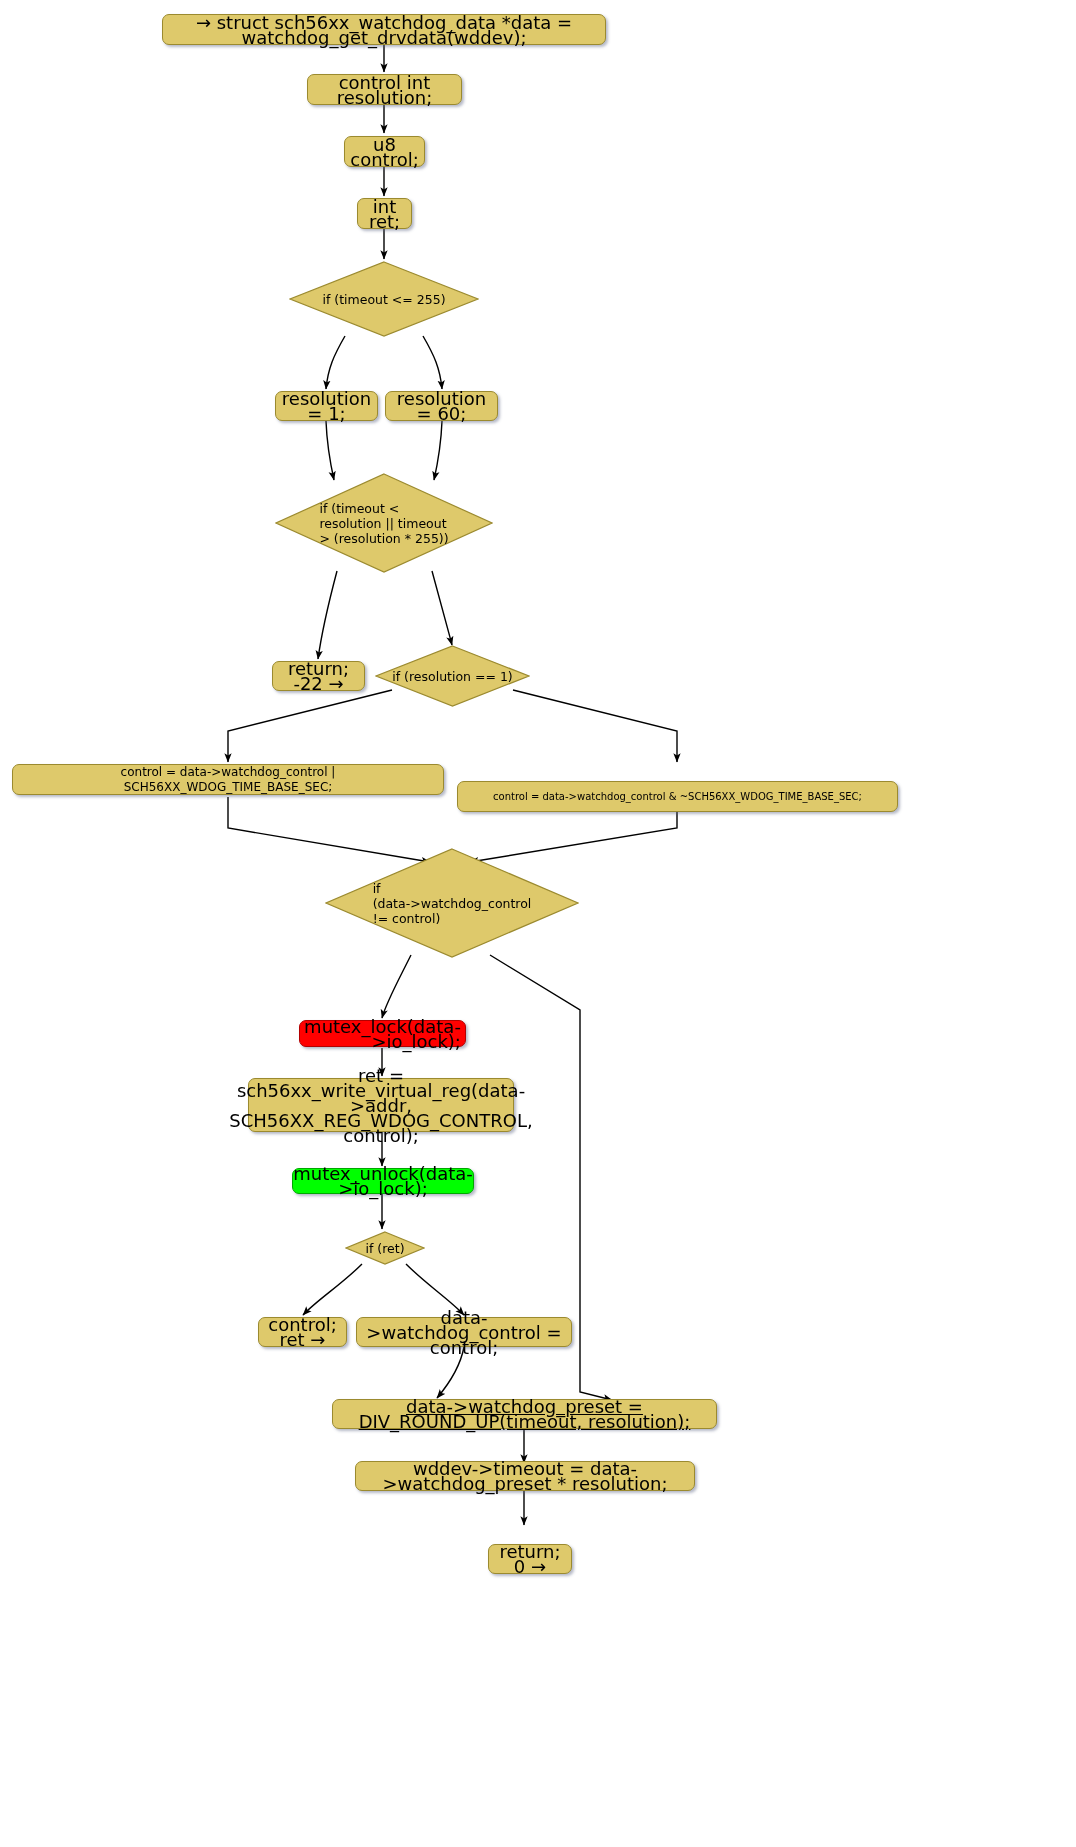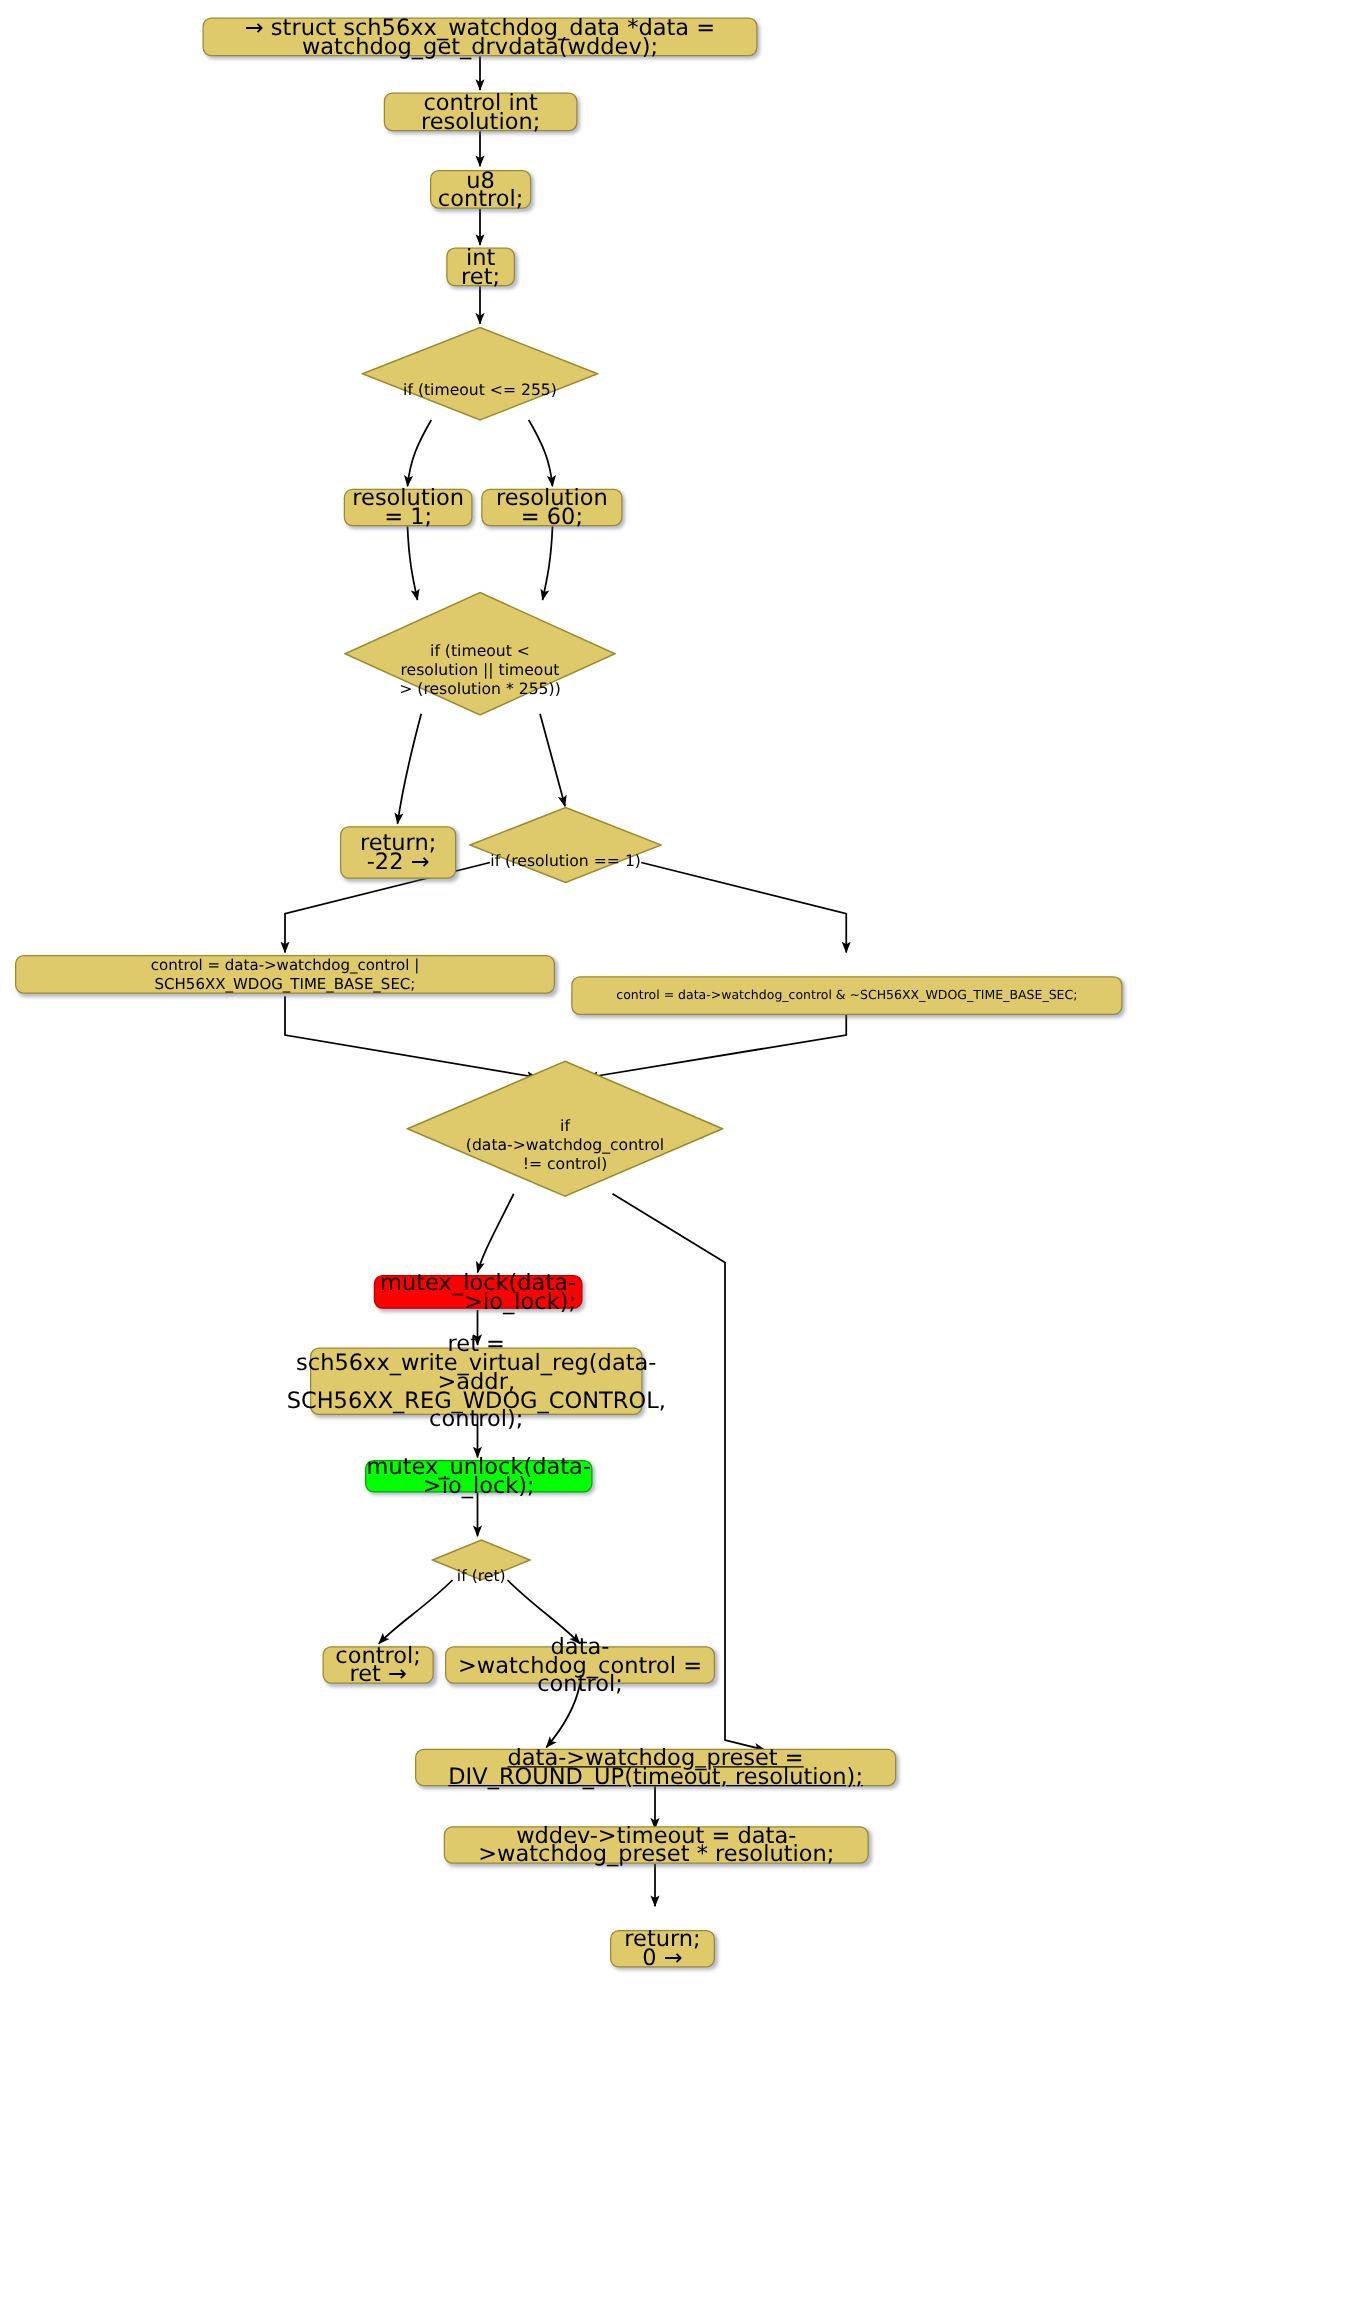--- a/index.html
+++ b/index.html
@@ -61,27 +61,26 @@
     position: absolute;
   }
   .diamond-wrap .dshape {
     position: absolute;
     left: 0; top: 0;
     width: 100%;
     height: 100%;
   }
   .diamond-wrap .dlabel {
     position: absolute;
-    left: 0; top: 12px;
+    left: 0; top: 0;
     width: 100%;
     height: 100%;
     display: flex;
     align-items: center;
     justify-content: center;
-    text-align: center;
     font-size: 12.5px;
     line-height: 15px;
     white-space: pre-line;
   }
 </style>
 </head>
 <body>
 
 <div id="canvas">
 
@@ -169,21 +168,21 @@
 
   <div class="diamond-wrap" style="left:275px; top:473px; width:218px; height:100px;">
     <svg class="dshape" viewBox="0 0 218 100" preserveAspectRatio="none">
       <polygon points="109,1 217,50 109,99 1,50" fill="#DEC96B" stroke="#9B8A2F" stroke-width="1.2"></polygon>
     </svg>
     <div class="dlabel">if (timeout &lt;
 resolution || timeout
 &gt; (resolution * 255))</div>
   </div>
 
-  <div class="node rect" style="left:272px; top:661px; width:93px; height:42px;">return; -22 →</div>
+  <div class="node rect" style="left:272px; top:661px; width:93px; height:30px;">return; -22 →</div>
 
   <div class="diamond-wrap" style="left:375px; top:645px; width:155px; height:62px;">
     <svg class="dshape" viewBox="0 0 155 62" preserveAspectRatio="none">
       <polygon points="77.5,1 154,31 77.5,61 1,31" fill="#DEC96B" stroke="#9B8A2F" stroke-width="1.2"></polygon>
     </svg>
     <div class="dlabel">if (resolution == 1)</div>
   </div>
 
   <div class="node rect" style="left:12px; top:764px; width:432px; height:31px; font-size:12px;">control = data-&gt;watchdog_control | SCH56XX_WDOG_TIME_BASE_SEC;</div>
 

